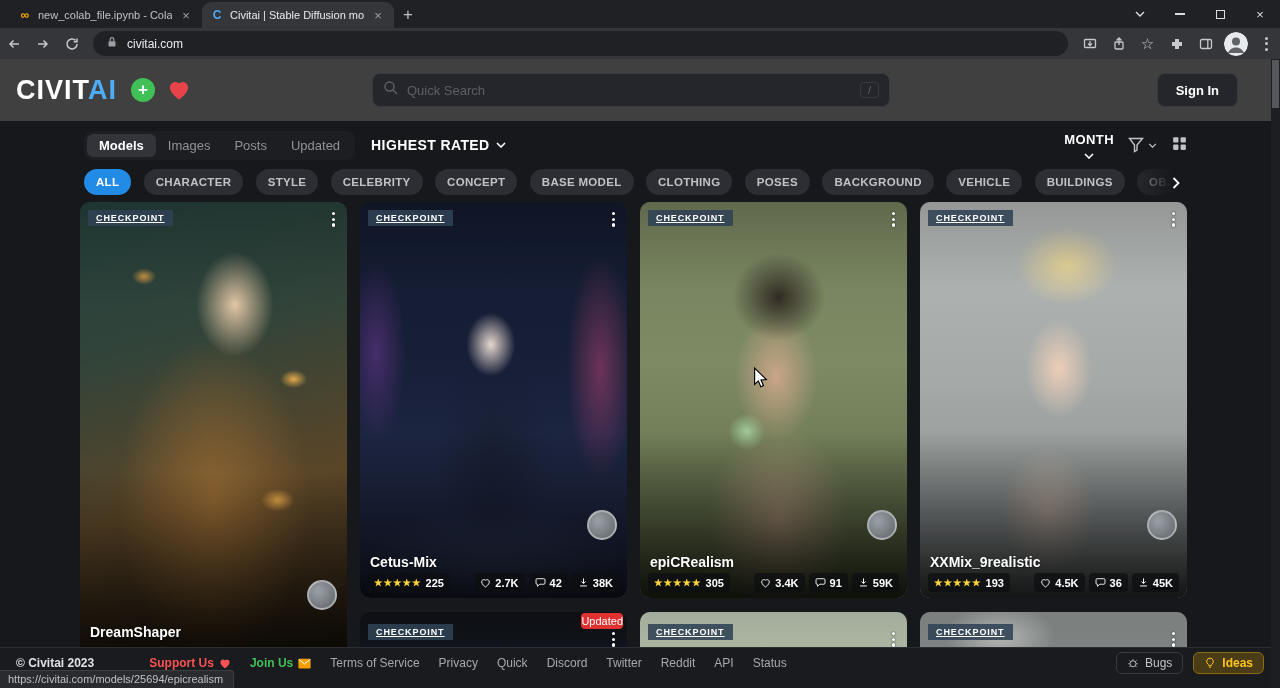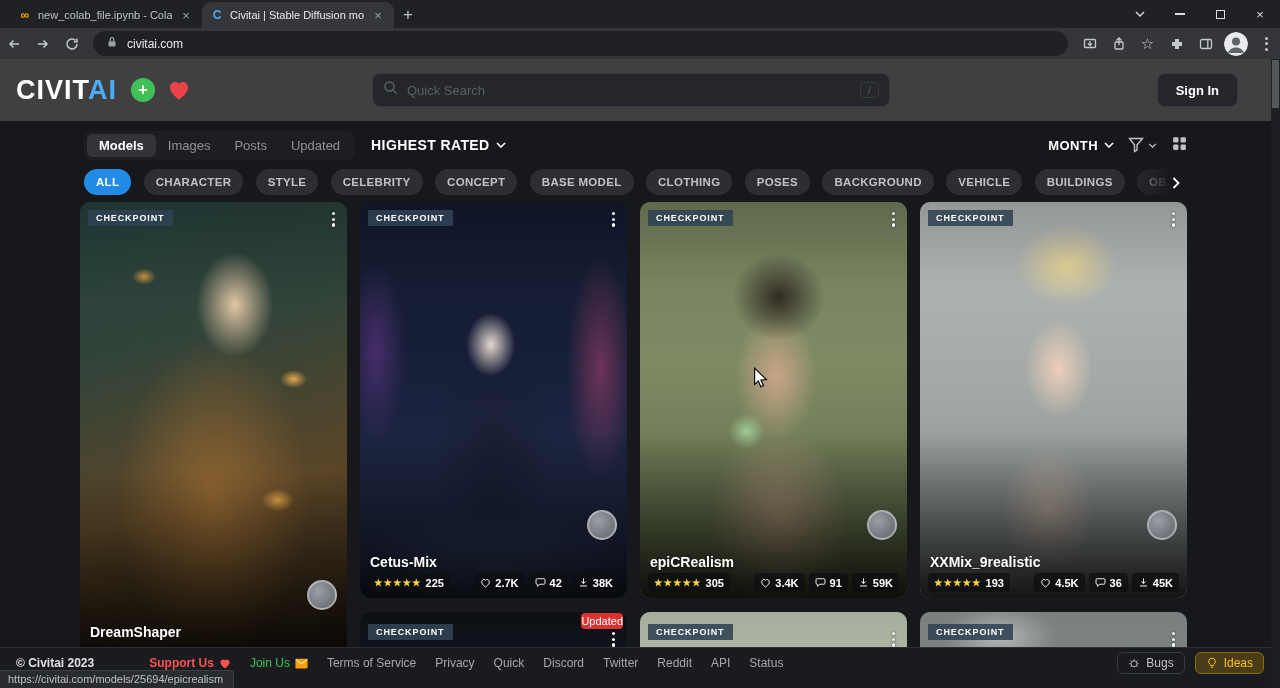--- a/index.html
+++ b/index.html
@@ -44,38 +44,38 @@
   .search input::placeholder { color:#5c5f66; }
   .kbd { border:1px solid #373a40; border-radius:4px; padding:1px 7px; font-size:11px; color:#5c5f66; }
   .signin { position:absolute; right:42px; top:14px; height:34px; padding:0 18px; background:#25262b; border:1px solid #373a40; border-radius:8px; color:#fff; font-size:13px; font-weight:bold; display:flex; align-items:center; }
 
   .filter-row { display:flex; align-items:center; margin:8px 92px 0 84px; height:32px; }
   .seg { display:flex; gap:0; background:#1d1e22; border-radius:8px; padding:3px; }
   .seg .item { padding:4px 12px; border-radius:6px; font-size:13px; color:#909296; }
   .seg .item.active { background:#32343a; color:#fff; font-weight:bold; }
   .sort { margin-left:16px; display:flex; align-items:center; gap:6px; color:#fff; font-size:14px; font-weight:bold; letter-spacing:0.4px; }
   .filter-right { margin-left:auto; display:flex; align-items:center; gap:14px; }
-  .period { display:flex; align-items:center; gap:6px; color:#fff; font-size:13px; font-weight:bold; letter-spacing:0.4px; }
+  .period { display:flex; align-items:center; gap:6px; color:#fff; font-size:13px; font-weight:bold; letter-spacing:0.4px;flex-direction:column; }
 
   .chips { position:relative; margin:8px 92px 0 84px; height:28px; overflow:hidden; white-space:nowrap; }
   .chip { display:inline-flex; align-items:center; height:26px; padding:0 12px; border-radius:13px; background:#2c2e33; color:#c1c2c5; font-size:11.5px; font-weight:bold; letter-spacing:0.3px; margin-right:8px; }
   .chip.active { background:#228be6; color:#fff; }
   .chips-fade { position:absolute; right:0; top:0; width:64px; height:100%; background:linear-gradient(90deg, rgba(23,24,27,0), #17181b 75%); pointer-events:none; }
   .chips-arrow { position:absolute; right:0; top:2px; width:24px; height:24px; display:flex; align-items:center; justify-content:center; }
 
   .grid { display:flex; gap:13px; margin:5px 93px 0 80px; }
   .col { width:267px; display:flex; flex-direction:column; gap:14px; }
   .card { position:relative; border-radius:10px; overflow:hidden; background:#25262b; flex:none; }
   .card.h-main { height:396px; }
   .card.h-tall { height:466px; }
   .card.h-partial { height:120px; }
   .card .img { position:absolute; inset:0; }
   .card .img::after { content:""; position:absolute; inset:0; background:linear-gradient(180deg, rgba(0,0,0,0.18) 0%, rgba(0,0,0,0) 22%, rgba(0,0,0,0) 58%, rgba(0,0,0,0.85) 100%); }
   .card.h-partial .img::after { background:linear-gradient(180deg, rgba(0,0,0,0.2), rgba(0,0,0,0)); }
-  .badge { position:absolute; top:8px; left:8px; background:rgba(48,66,84,0.88); color:#fff; font-size:9px; font-weight:bold; letter-spacing:0.9px; padding:3px 8px; border-radius:0; z-index:2; }
+  .badge { position:absolute; top:8px; left:8px; background:rgba(48,66,84,0.88); color:#fff; font-size:9px; font-weight:bold; letter-spacing:0.9px; padding:3px 8px; border-radius:0; z-index:2;text-decoration:underline; }
   .h-partial .badge { top:12px; }
   .dots { position:absolute; top:8px; right:10px; z-index:2; display:flex; flex-direction:column; gap:2.5px; align-items:center; padding:2px; }
   .dots i { width:3.2px; height:3.2px; border-radius:50%; background:#fff; display:block; box-shadow:0 0 2px rgba(0,0,0,0.9); }
   .h-partial .dots { top:18px; }
   .updated { position:absolute; top:1px; right:4px; background:#e03131; color:#fff; font-size:11px; padding:2px 0; border-radius:4px; z-index:3; }
   .card-avatar { position:absolute; right:10px; bottom:58px; width:30px; height:30px; border-radius:50%; border:2px solid rgba(255,255,255,0.4); background:radial-gradient(circle at 35% 35%, #9aa0a6, #5f6368); z-index:2; }
   .card-name { position:absolute; left:10px; bottom:28px; color:#ffffff; font-size:14px; font-weight:bold; z-index:2; text-shadow:0 1px 2px rgba(0,0,0,0.6); }
   .card-stats { position:absolute; left:8px; right:8px; bottom:6px; display:flex; justify-content:space-between; z-index:2; }
   .pill { display:flex; align-items:center; gap:4px; background:rgba(13,14,16,0.72); border-radius:4px; padding:0 6px; color:#fff; font-size:11px; font-weight:bold; height:19px; }
   .pill .stars { color:#ffd43b; font-size:9.5px; letter-spacing:1px; }
@@ -113,24 +113,24 @@
     linear-gradient(180deg, #cdd8c2, #b9c6ae); }
   .img-p4 { background:
     radial-gradient(70px 40px at 30% 20%, rgba(230,232,230,0.8), rgba(230,232,230,0) 80%),
     linear-gradient(180deg, #9aa09e, #7c8284); }
 
   
   .footer { position:absolute; left:0; right:0; bottom:0; height:41px; background:#1a1b1e; border-top:1px solid #2c2e33; display:flex; align-items:center; padding:0 16px 10px 16px; gap:19px; z-index:5; font-size:12px; }
   .f-copy { color:#e0e1e4; font-weight:bold; }
   .f-link { color:#a7a8ad; display:flex; align-items:center; gap:5px; }
   .f-link.red { color:#fa5252; font-weight:bold;margin-left:36px; }
-  .f-link.green { color:#40c057; font-weight:normal; }
+  .f-link.green { color:#40c057; font-weight:bold; }
   .footer-right { margin-left:auto; display:flex; gap:10px; align-items:center; }
   .chip-bugs { border:1px solid #373a40; border-radius:6px; padding:3px 10px; color:#c1c2c5; display:flex; gap:6px; align-items:center; }
-  .chip-ideas { border:1px solid #8a6d0d; background:rgba(250,176,5,0.22); border-radius:6px; padding:3px 10px; color:#fcc419; font-weight:normal; display:flex; gap:6px; align-items:center; }
+  .chip-ideas { border:1px solid #8a6d0d; background:rgba(250,176,5,0.22); border-radius:6px; padding:3px 10px; color:#fcc419; font-weight:bold; display:flex; gap:6px; align-items:center; }
 
   .status { position:absolute; left:0; bottom:0; background:#2a2b2e; border:1px solid #3c4043; border-left:none; border-bottom:none; border-radius:0 4px 0 0; padding:2px 10px 3px 8px; font-size:11px; color:#bdc1c6; z-index:10; }
 
   .scrollbar { position:absolute; right:0; top:0; bottom:0; width:9px; background:#1d1e22; z-index:6; }
   .scrollbar .thumb { position:absolute; top:1px; left:1px; width:7px; height:48px; background:#54575c; }
 
   .cursor { position:absolute; left:752px; top:367px; z-index:30; pointer-events:none; }
 </style>
 </head>
 <body>

